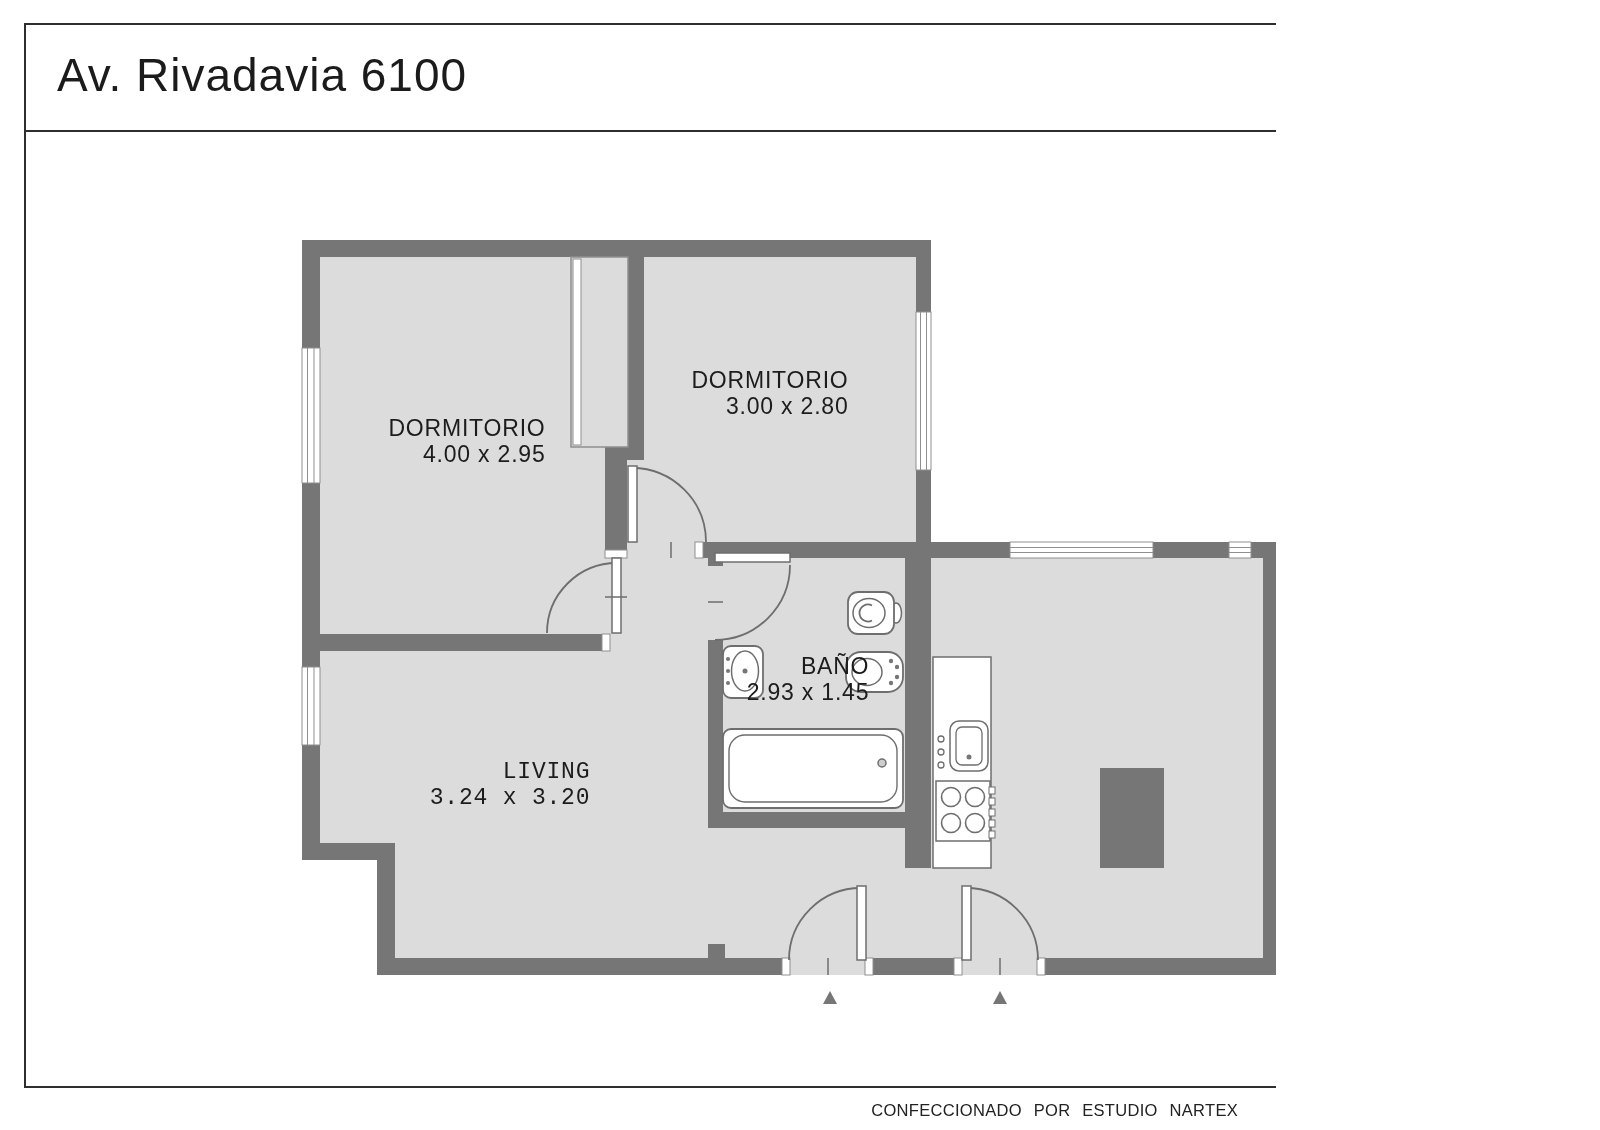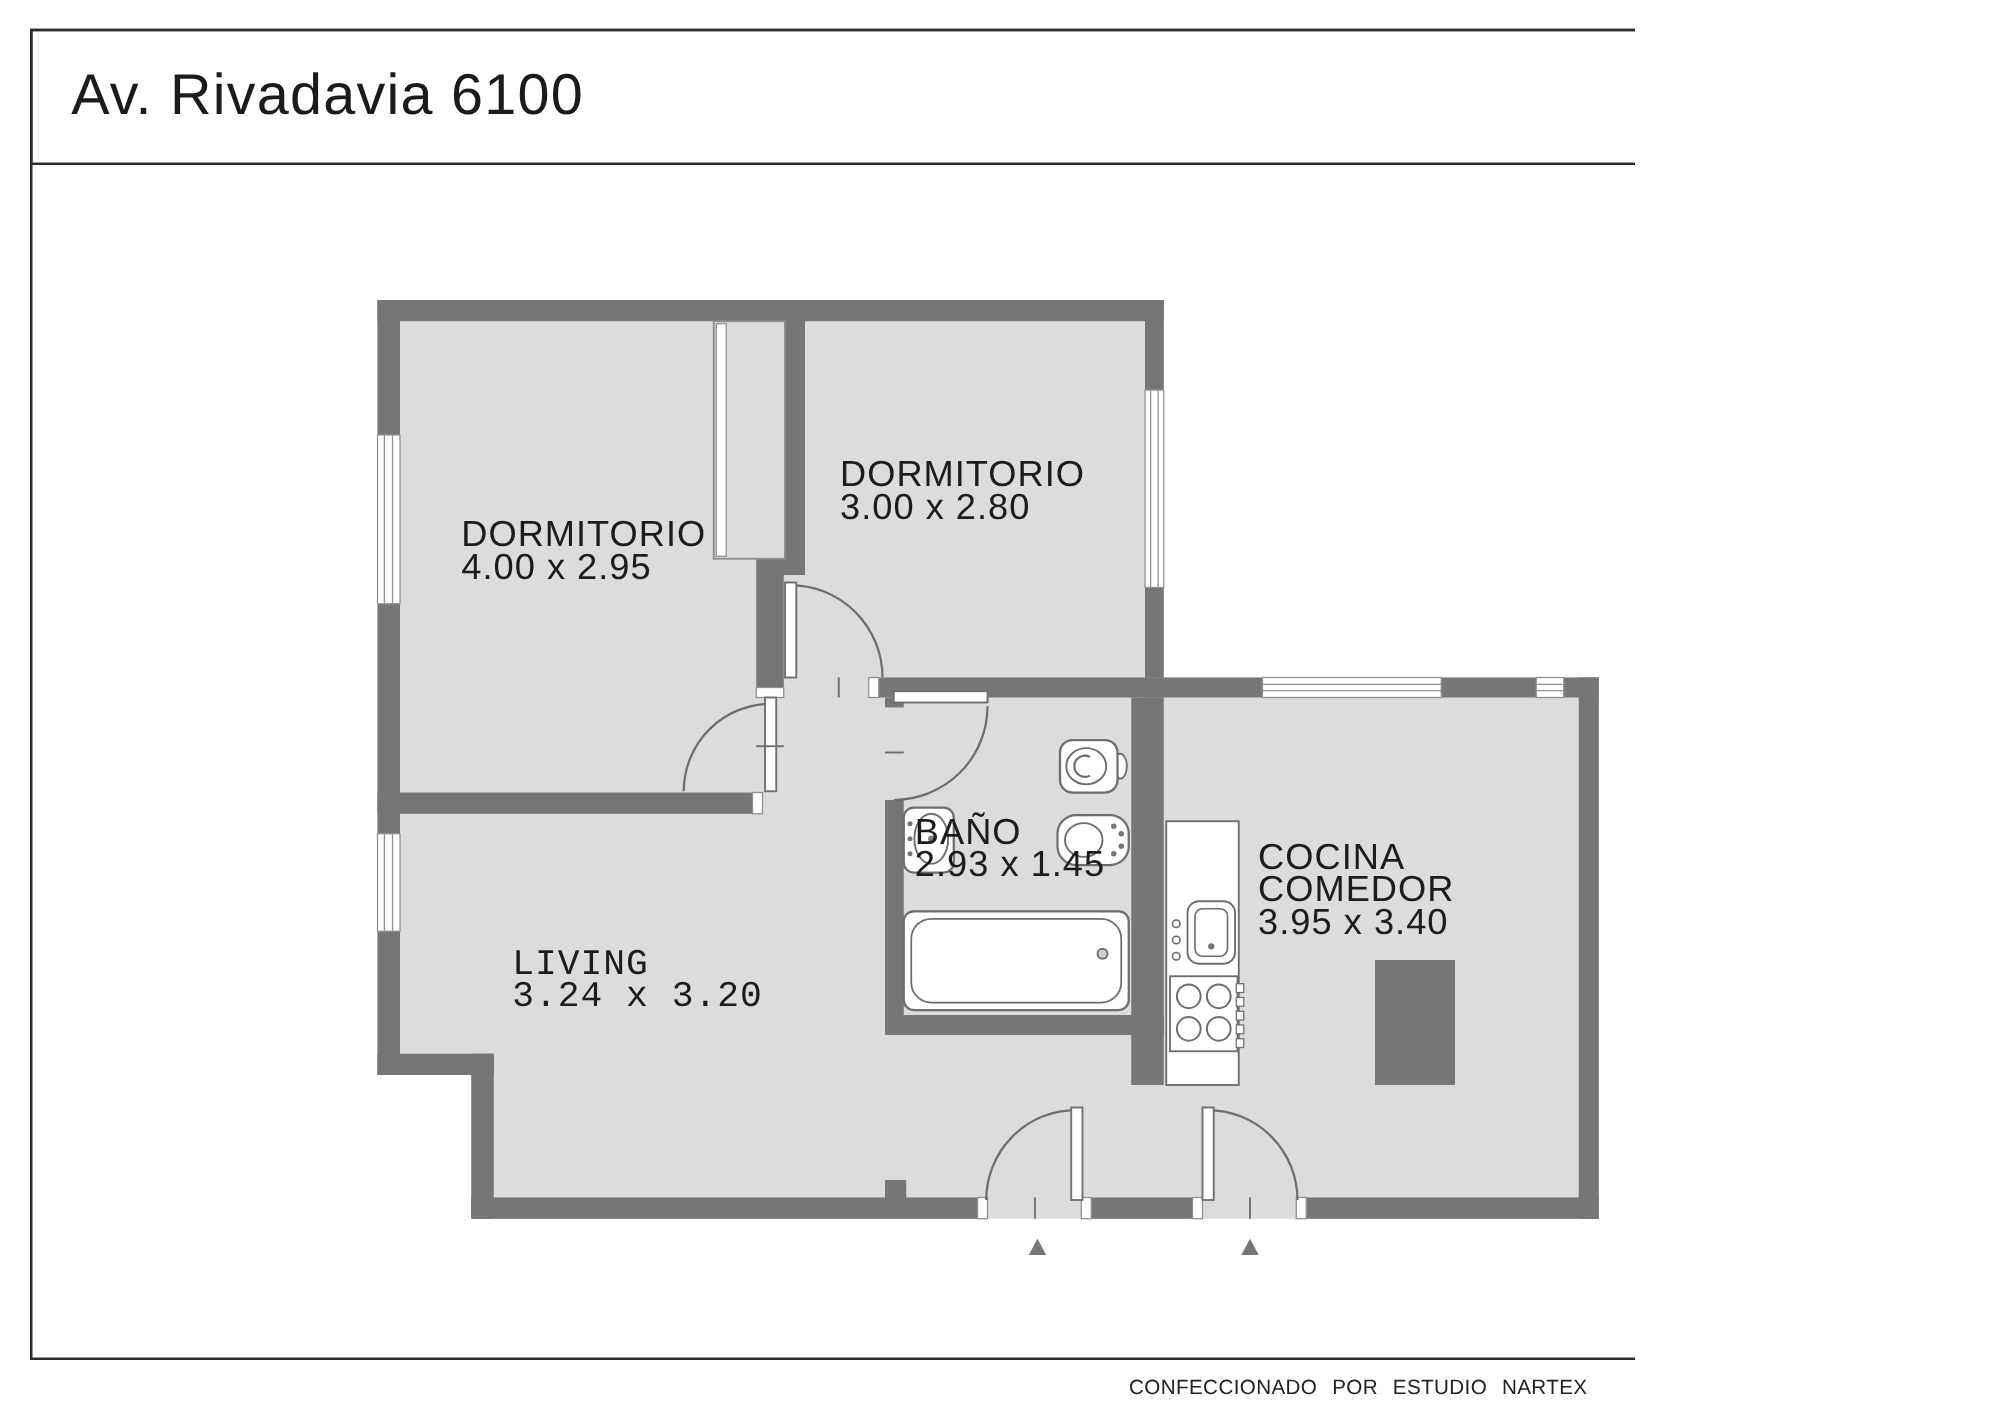--- a/index.html
+++ b/index.html
@@ -1,35 +1,35 @@
 <!DOCTYPE html>
 <html><head>
 <meta charset="utf-8">
 <style>
   html,body{margin:0;padding:0;background:#fff;}
   .page{
     position:relative;width:1276px;height:1130px;background:#ffffff;
-    font-family:"Liberation Sans", sans-serif;overflow:hidden;padding-left:32px;
+    font-family:"Liberation Sans", sans-serif;overflow:hidden;
   }
   .frame{
     position:absolute;left:24px;top:23px;width:1549px;height:1065px;
     border:2px solid #2e2e2e;box-sizing:border-box;
   }
   .titlebar{
     position:absolute;left:24px;top:23px;width:1549px;height:109px;
     border:2px solid #2e2e2e;box-sizing:border-box;
   }
   .title{
     position:absolute;left:57px;top:48px;
     font-size:46px;font-weight:500;letter-spacing:1px;color:#1b1b1b;
   }
   .plan-svg{position:absolute;left:0;top:0;width:1600px;height:1130px;}
   .room-label{
     position:absolute;transform:translate(-50%,-50%);
-    text-align:left;color:#1c1c1c;font-size:29px;font-weight:500;
+    text-align:right;color:#1c1c1c;font-size:23px;font-weight:500;
     letter-spacing:0.8px;line-height:26px;white-space:nowrap;
   }
   .north-label{
     position:absolute;left:1541px;top:192px;font-size:27px;color:#1b1b1b;
   }
   .footer{
     position:absolute;top:1101px;font-size:16.5px;color:#222;
     letter-spacing:0.3px;word-spacing:7px;white-space:pre;
   }
   .footer.left{left:28px;}
@@ -223,23 +223,18 @@
     <div>3.00 x 2.80</div>
   </div>
   <div class="room-label" style="left:510px;top:785px;font-family:Liberation Mono, monospace;">
     <div>LIVING</div>
     <div>3.24 x 3.20</div>
   </div>
   <div class="room-label" style="left:797px;top:679px;margin-left:11px;">
     <div>BAÑO</div>
     <div>2.93 x 1.45</div>
   </div>
-  <div class="room-label" style="left:1085px;top:712px;">
-    <div>COCINA</div>
-    <div>COMEDOR</div>
-    <div>3.95 x 3.40</div>
-  </div>
 
   <div class="north-label">N</div>
 
   <div class="footer right">CONFECCIONADO POR ESTUDIO NARTEX</div>
 
 </div>
 
 </body></html>

